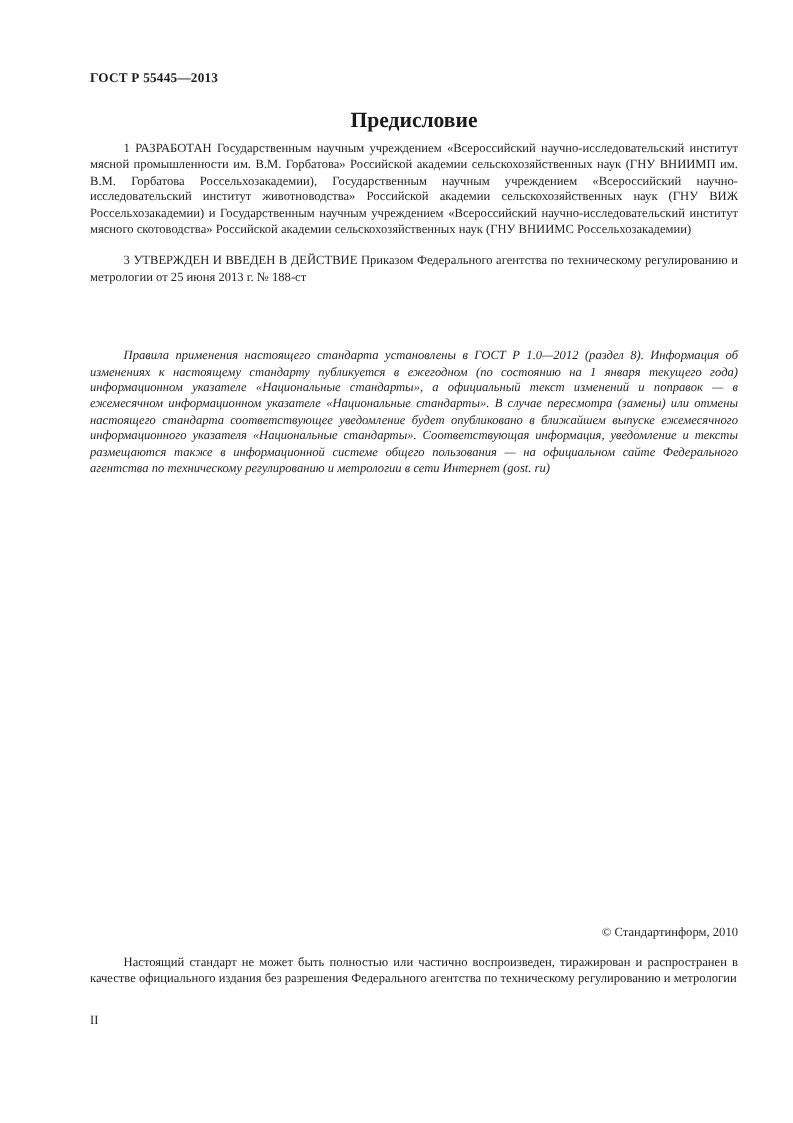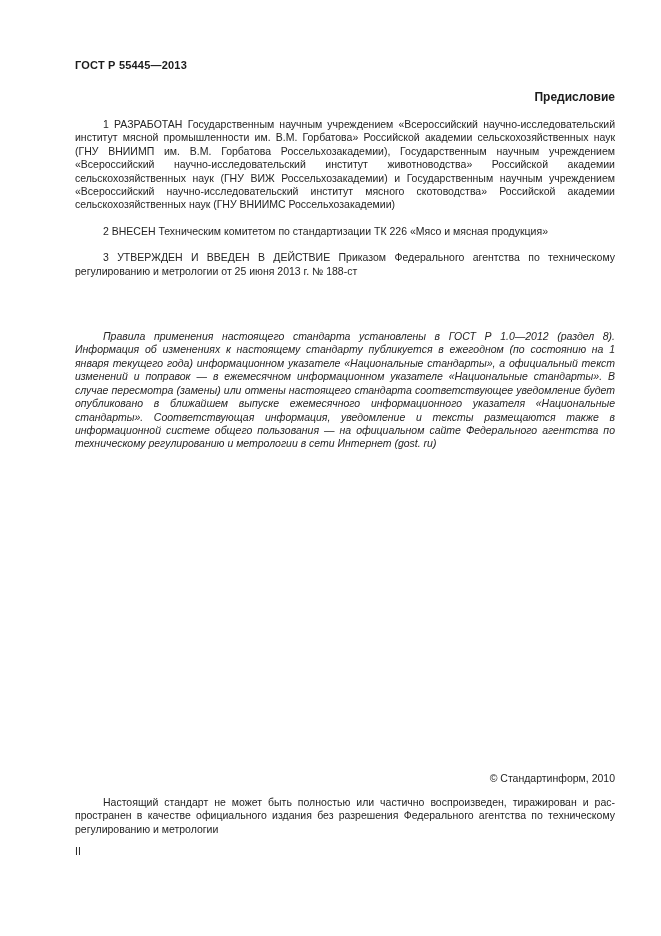--- a/index.html
+++ b/index.html
@@ -6,41 +6,41 @@
   html, body {
     margin: 0;
     padding: 0;
     background: #ffffff;
   }
   .page {
     position: relative;
     width: 661px;
     height: 904px;
     background: #ffffff;
-    font-family: Liberation Sans, sans-serif;
+    font-family: Liberation Serif, serif;
     color: #242424;
     overflow: hidden;
   }
   .doc-number {
     position: absolute;
     left: 75px;
     top: 59px;
     font-size: 11px;
     font-weight: 700;
     letter-spacing: 0.2px;
     color: #1c1c1c;
   }
   .title {
     position: absolute;
     left: 75px;
     top: 90px;
     width: 540px;
     margin: 0;
-    text-align: right;
-    font-size: 12px;
+    text-align: center;
+    font-size: 18px;
     font-weight: 700;
     color: #1c1c1c;
   }
   .body-text {
     position: absolute;
     left: 75px;
     top: 118px;
     width: 540px;
     font-size: 10.5px;
     line-height: 13.4px;
@@ -84,21 +84,20 @@
 <body>
 
 <div class="page">
 
   <div class="doc-number">ГОСТ Р 55445—2013</div>
 
   <h1 class="title">Предисловие</h1>
 
   <div class="body-text">
     <p>1  РАЗРАБОТАН Государственным научным учреждением «Всероссийский научно-исследова­тельский институт мясной промышленности им. В.М. Горбатова» Российской академии сельскохо­зяйственных наук (ГНУ ВНИИМП им. В.М. Горбатова Россельхозакадемии), Государственным научным учреждением «Всероссийский научно-исследовательский институт животноводства» Российской ака­демии сельскохозяйственных наук (ГНУ ВИЖ Россельхозакадемии) и Государственным научным учреж­дением «Всероссийский научно-исследовательский институт мясного скотоводства» Российской академии сельскохозяйственных наук (ГНУ ВНИИМС Россельхозакадемии)</p>
-    <p>2  ВНЕСЕН Техническим комитетом по стандартизации ТК 226 «Мясо и мясная продукция»</p>
     <p>3  УТВЕРЖДЕН И ВВЕДЕН В ДЕЙСТВИЕ  Приказом Федерального агентства по техническому регулированию и метрологии от 25 июня 2013 г. № 188-ст</p>
     <p class="note">Правила применения настоящего стандарта установлены в ГОСТ Р 1.0—2012 (раздел 8). Информация об изменениях к настоящему стандарту публикуется в ежегодном (по состоянию на 1 января текущего года) информационном указателе «Национальные стандарты», а официальный текст изменений и поправок — в ежемесячном информационном указателе «Национальные стан­дарты». В случае пересмотра (замены) или отмены настоящего стандарта соответствующее уве­домление будет опубликовано в ближайшем выпуске ежемесячного информационного указателя «Национальные стандарты». Соответствующая информация, уведомление и тексты размещают­ся также в информационной системе общего пользования — на официальном сайте Федерального агентства по техническому регулированию и метрологии в сети Интернет (gost. ru)</p>
   </div>
 
   <div class="copyright">© Стандартинформ, 2010</div>
 
   <p class="restriction">Настоящий стандарт не может быть полностью или частично воспроизведен, тиражирован и рас­пространен в качестве официального издания без разрешения Федерального агентства по техническо­му регулированию и метрологии</p>
 
   <div class="page-number">II</div>
 

